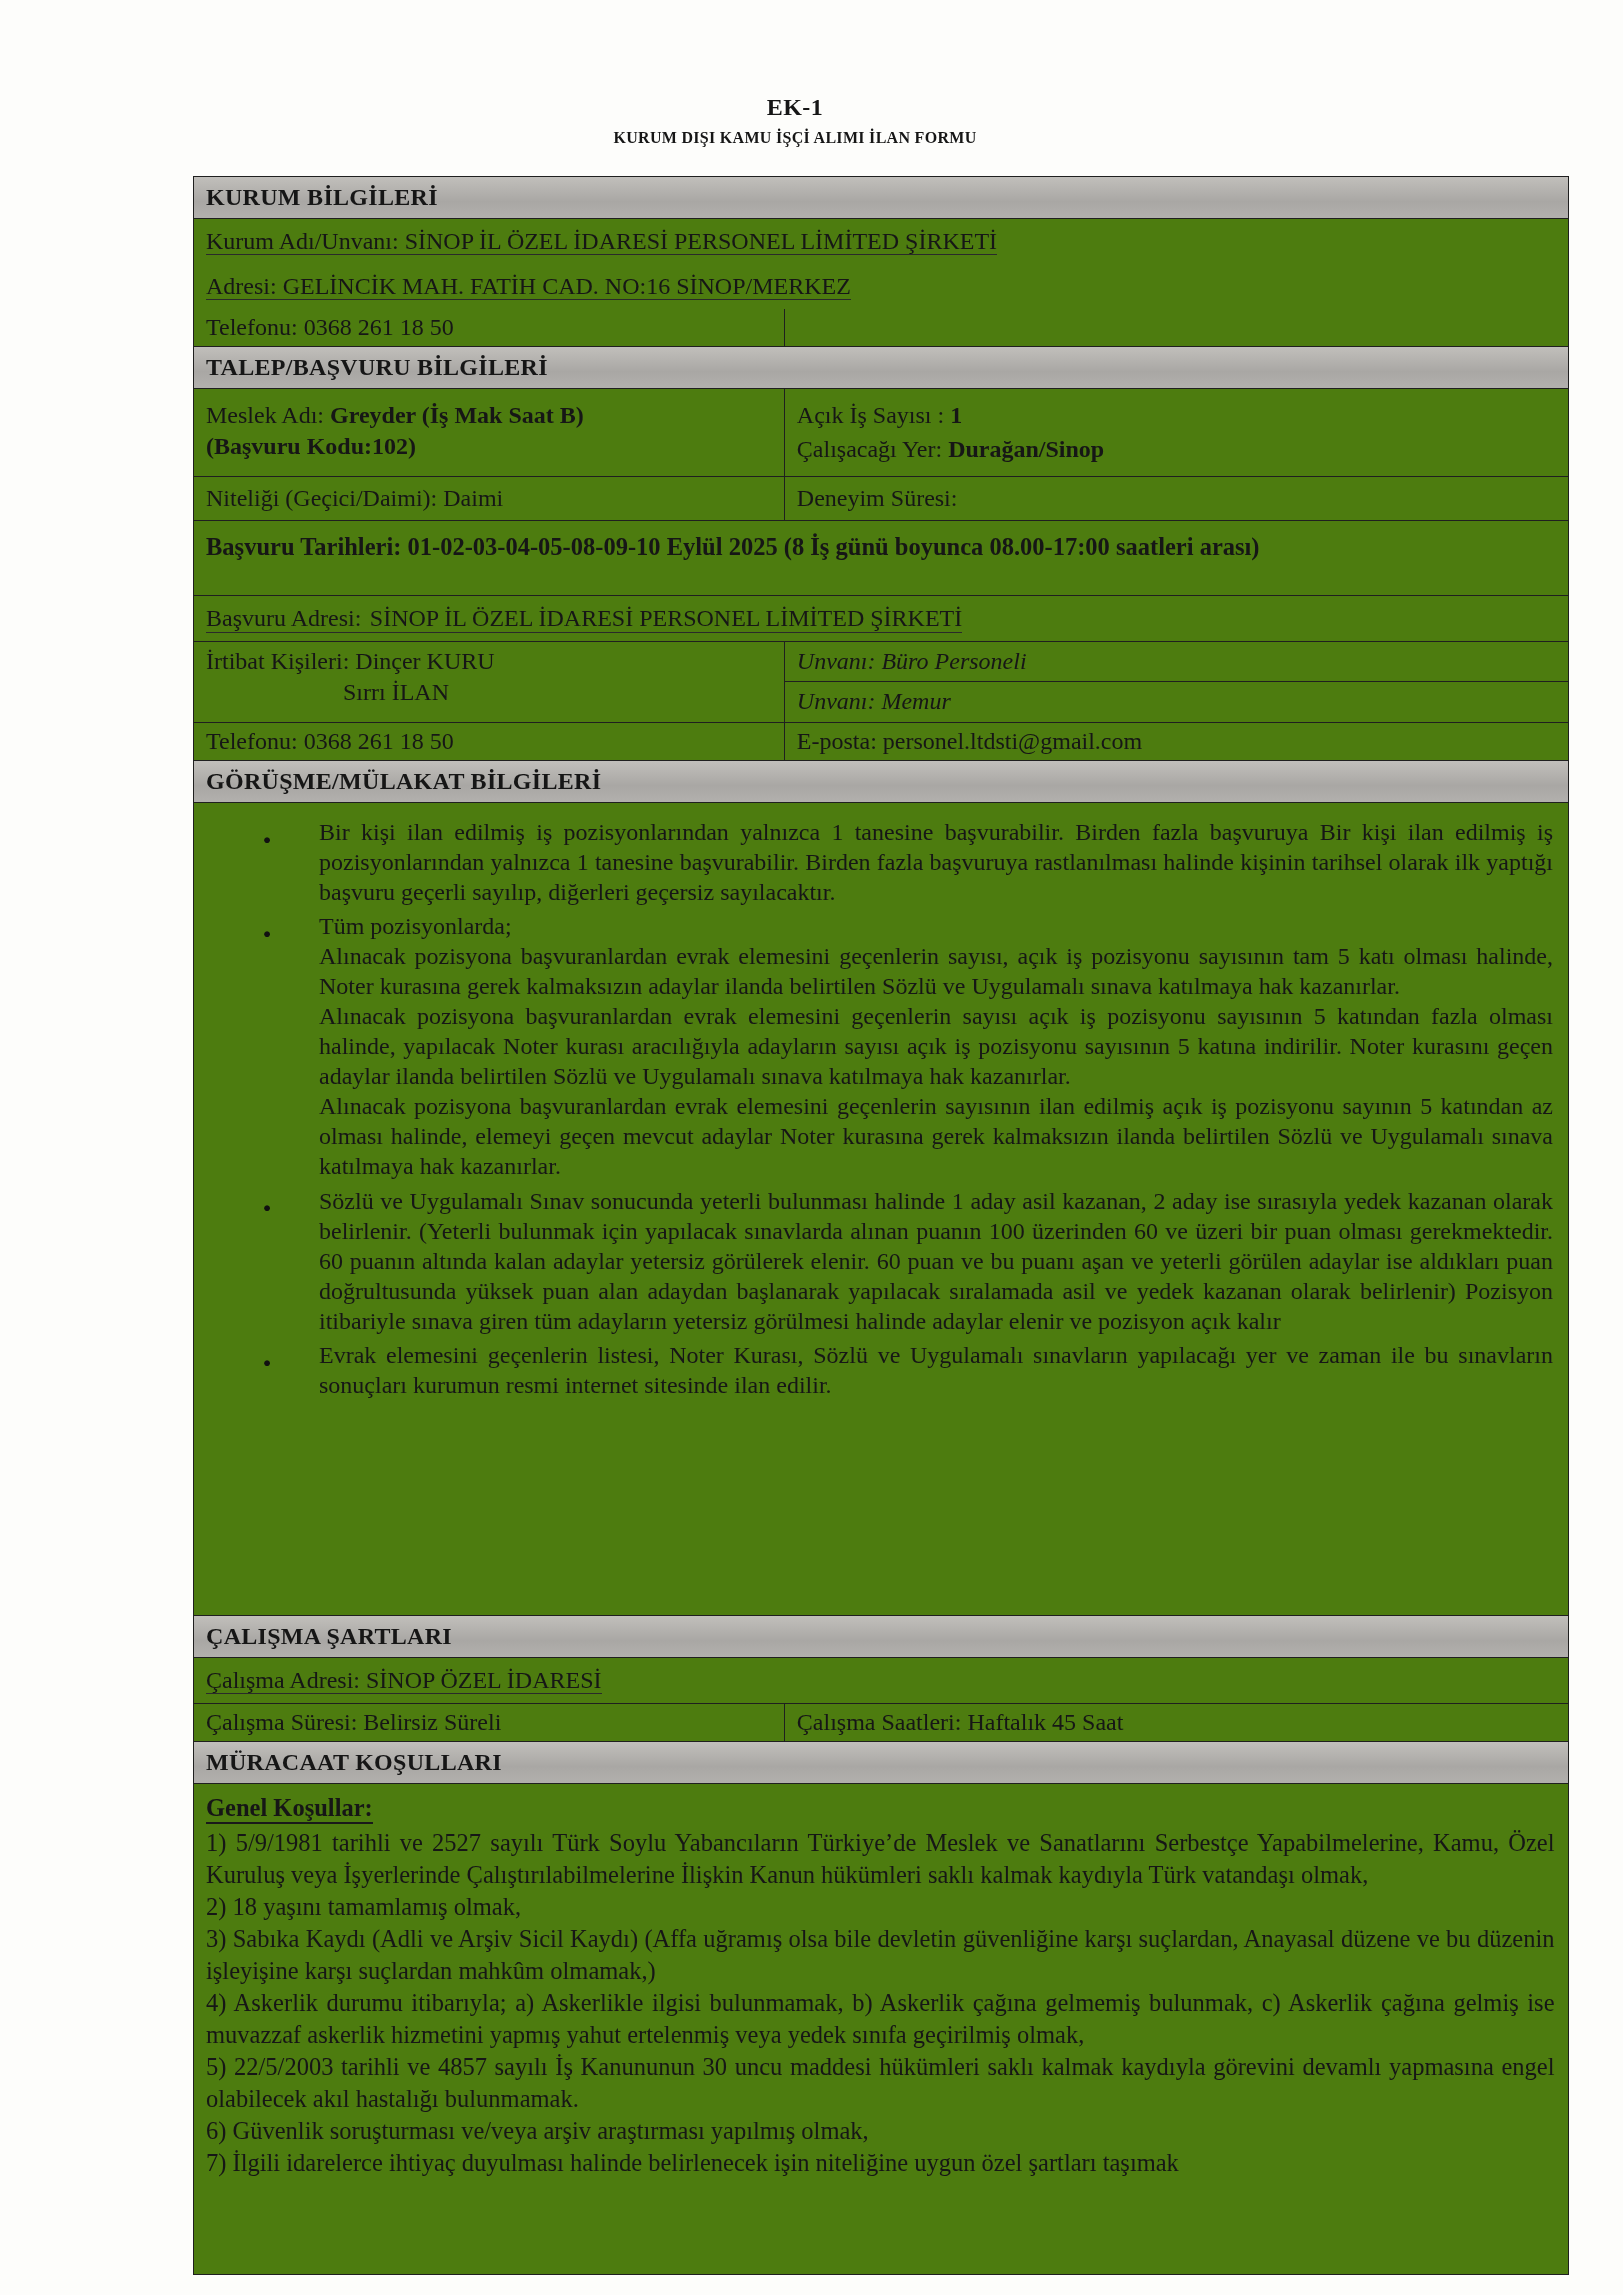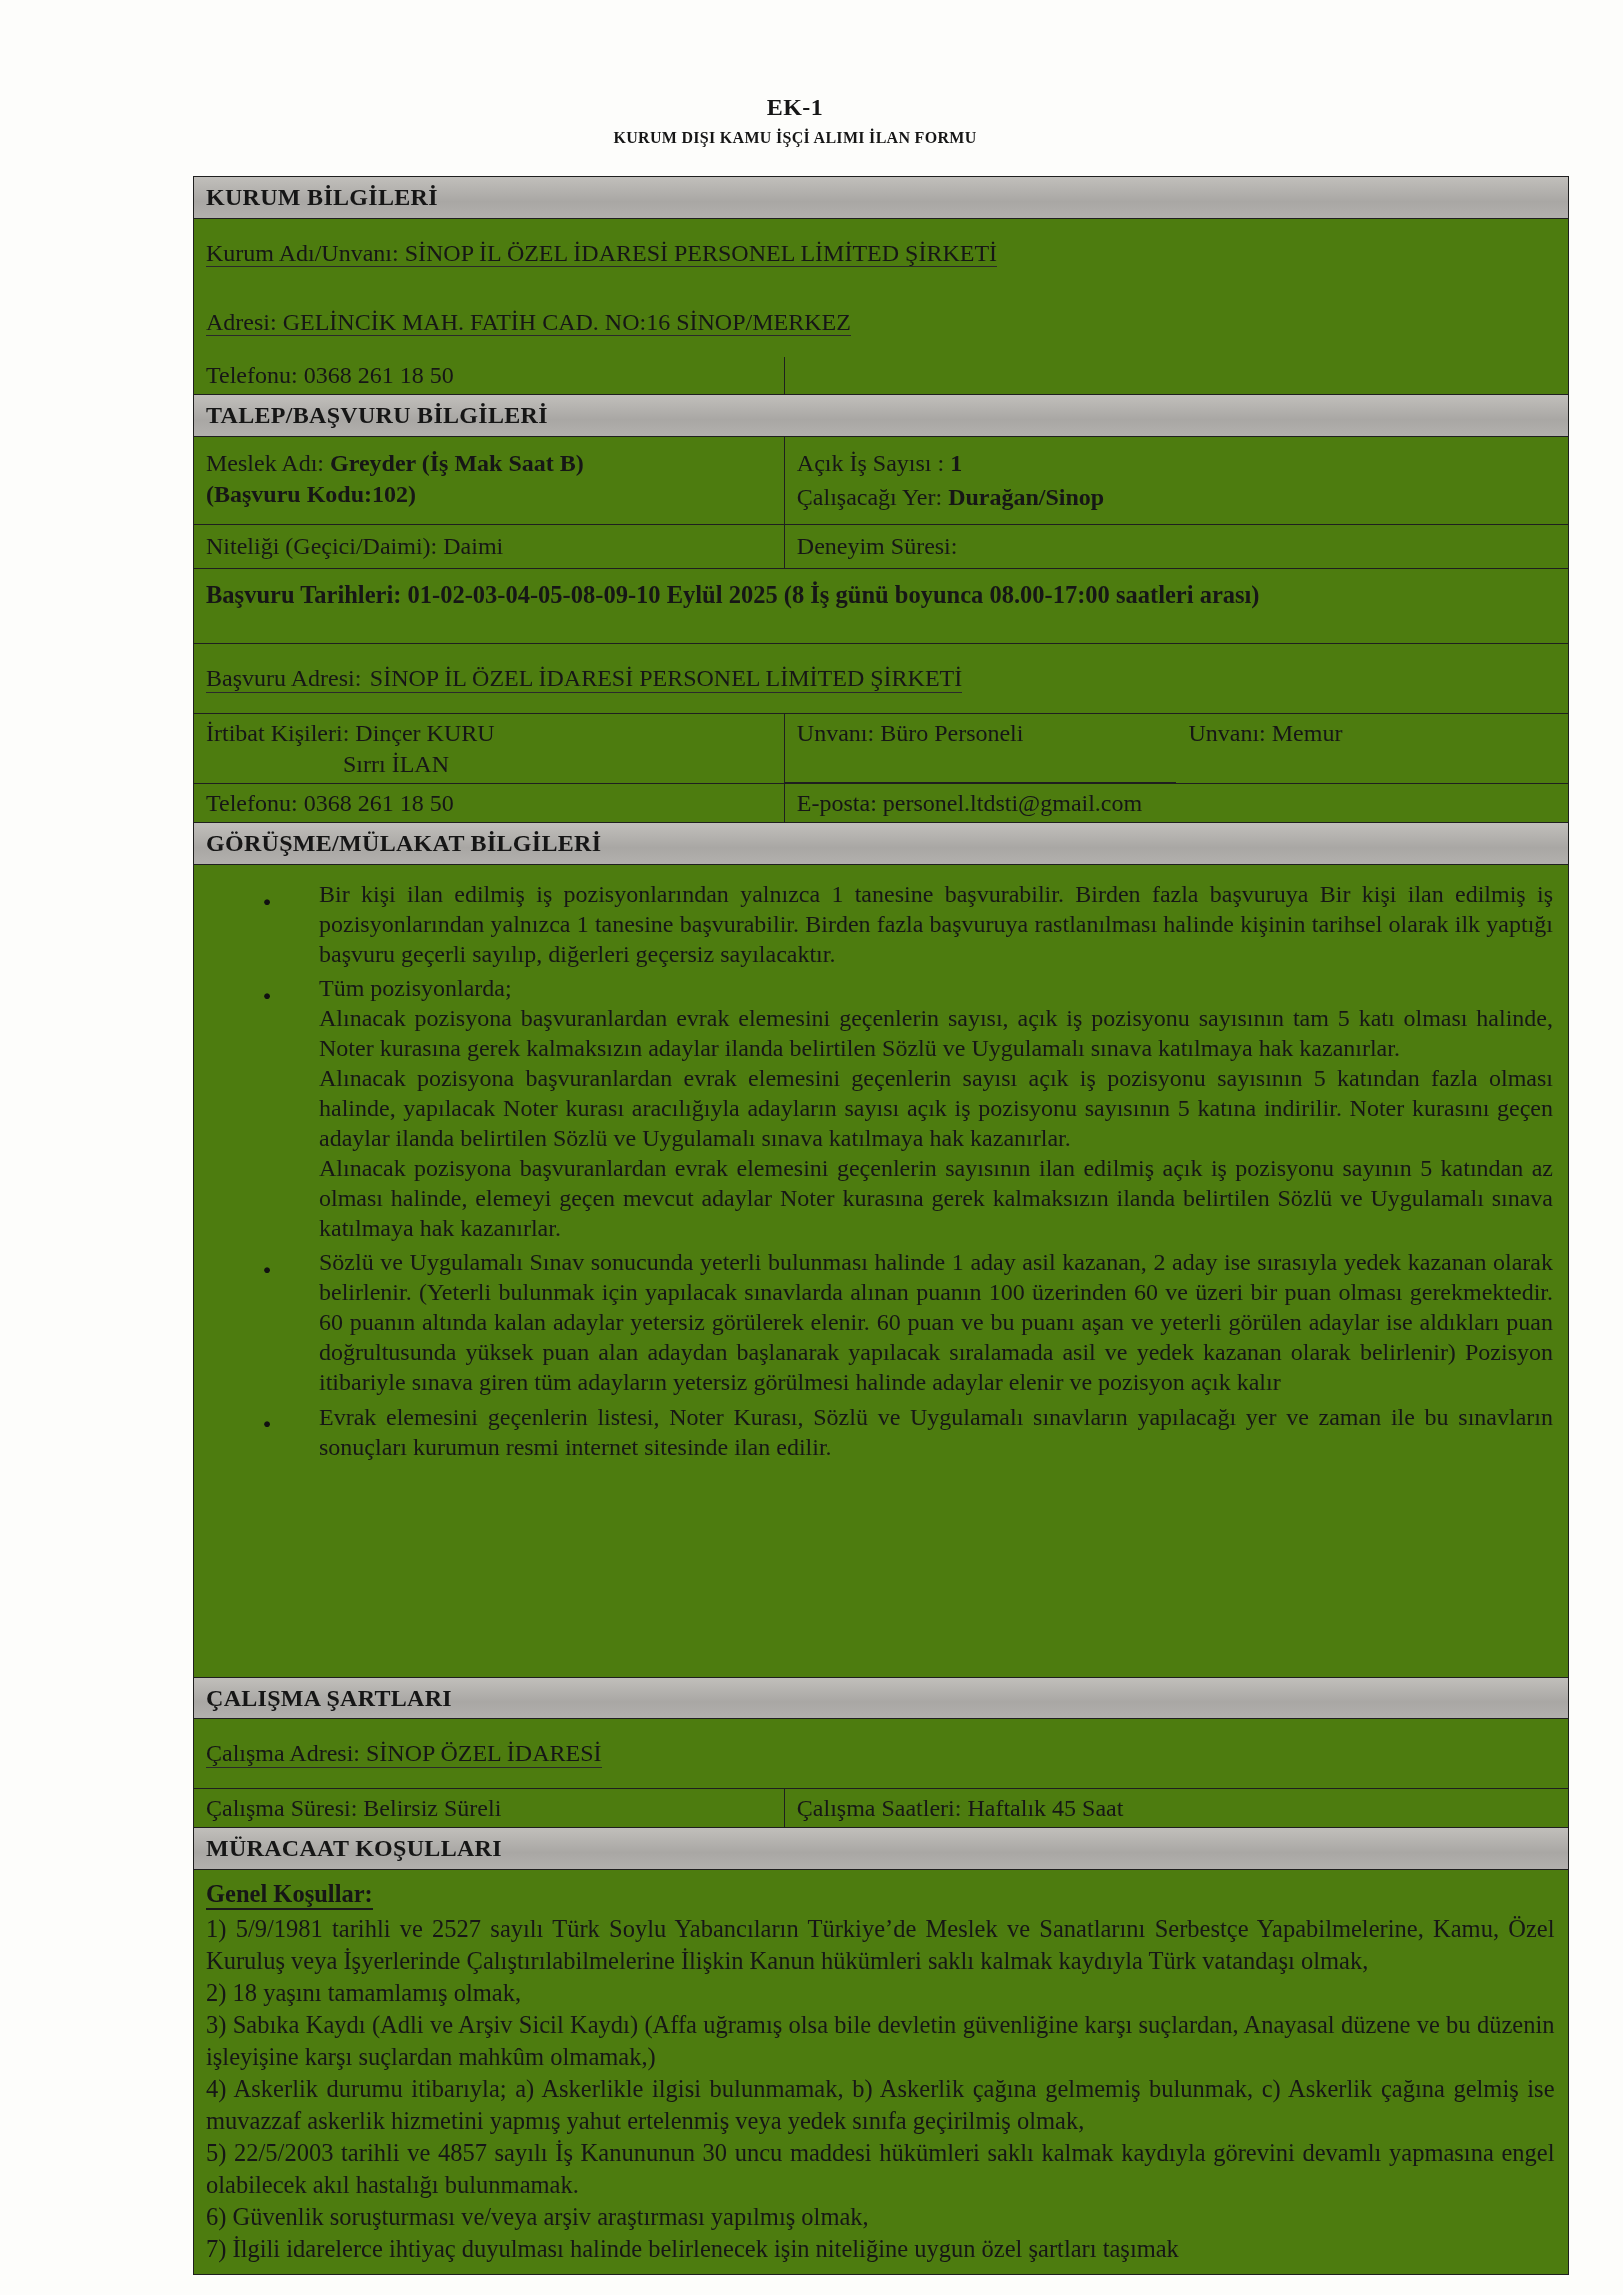--- a/index.html
+++ b/index.html
@@ -17,38 +17,38 @@
     border:1.7px solid #1f1f1f; background:#4d7c0f;
     display:flex; flex-direction:column; box-sizing:border-box;
   }
   .band {
     flex:none; background:linear-gradient(180deg,#c1bfbb 0%,#a9a7a4 60%,#b2b0ad 100%);
     border-bottom:1.7px solid #1f1f1f; padding:6.8px 12px;
     font-weight:bold; font-size:24px; letter-spacing:0.3px;
   }
   .band.bt { border-top:1.7px solid #1f1f1f; }
   .row { flex:none; font-size:24px; line-height:31px; box-sizing:border-box; }
-  .pad { padding:19px 12px; }
+  .pad { padding:7px 12px; }
   .bb  { border-bottom:1.7px solid #1f1f1f; }
   .split { display:flex; }
   .cl { width:43%; border-right:1.7px solid #1f1f1f; box-sizing:border-box; padding:3.4px 12px; }
   .cr { flex:1; box-sizing:border-box; padding:3.4px 12px; }
   .b { font-weight:bold; }
   .u { border-bottom:1.7px solid #2a2a2a; padding-bottom:0.8px; }
   .gap { margin-left:8.5px; }
 
   .meslek .cl, .meslek .cr { padding-top:11px; padding-bottom:11px; }
   .meslek .cr div + div { margin-top:3.4px; }
   .nitelik .cl, .nitelik .cr { padding-top:6px; padding-bottom:6px; }
 
   .tarihleri { font-weight:bold; font-size:24.5px; line-height:33px; padding:8.5px 12px 32px 12px; }
 
   .irtibat .cl { padding-top:4.2px; }
   .irtibat .kisi2 { padding-left:137px; }
-  .irtibat .cr { padding:0; display:flex; flex-direction:row; }
+  .irtibat .cr { padding:0; display:flex; flex-direction:column;font-style:italic; }
   .irtibat .sub { padding:4.2px 12px; flex:1; }
   .irtibat .sub.inner { border-bottom:1.7px solid #1f1f1f; }
 
   .gorusme-content { min-height:813px; padding:10px 0 12px 0; }
   .bullet { display:flex; margin:4.2px 0; }
   .dot { flex:none; width:56px; padding-left:69px; font-size:13.5px; padding-top:6.8px; color:#111; }
   .btext { flex:1; padding-right:15px; text-align:justify; font-size:24px; line-height:30px; }
   .btext p { margin:0; }
 
   .muracaat-content { flex:1; padding:6.8px 13.5px 8.5px 12px; font-size:24.5px; line-height:32px; text-align:justify; }

